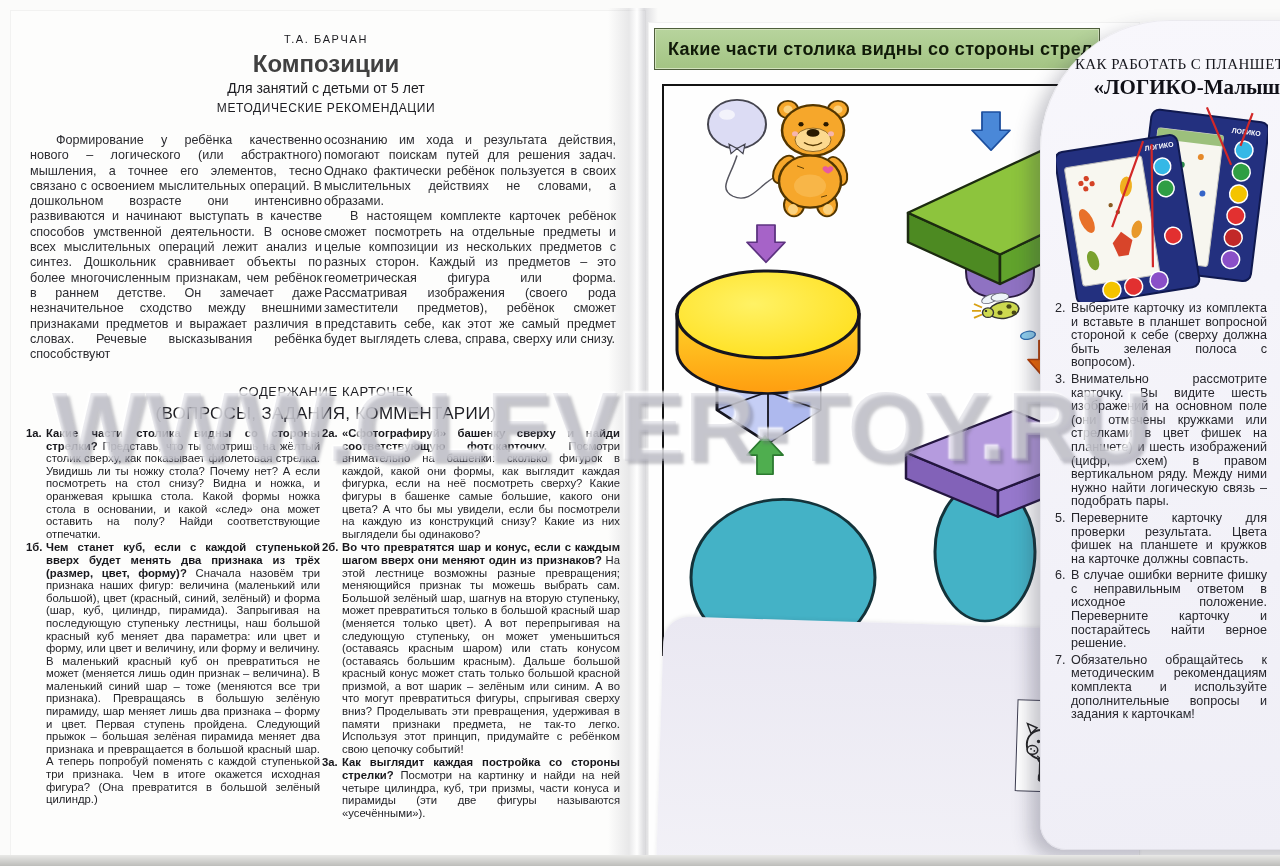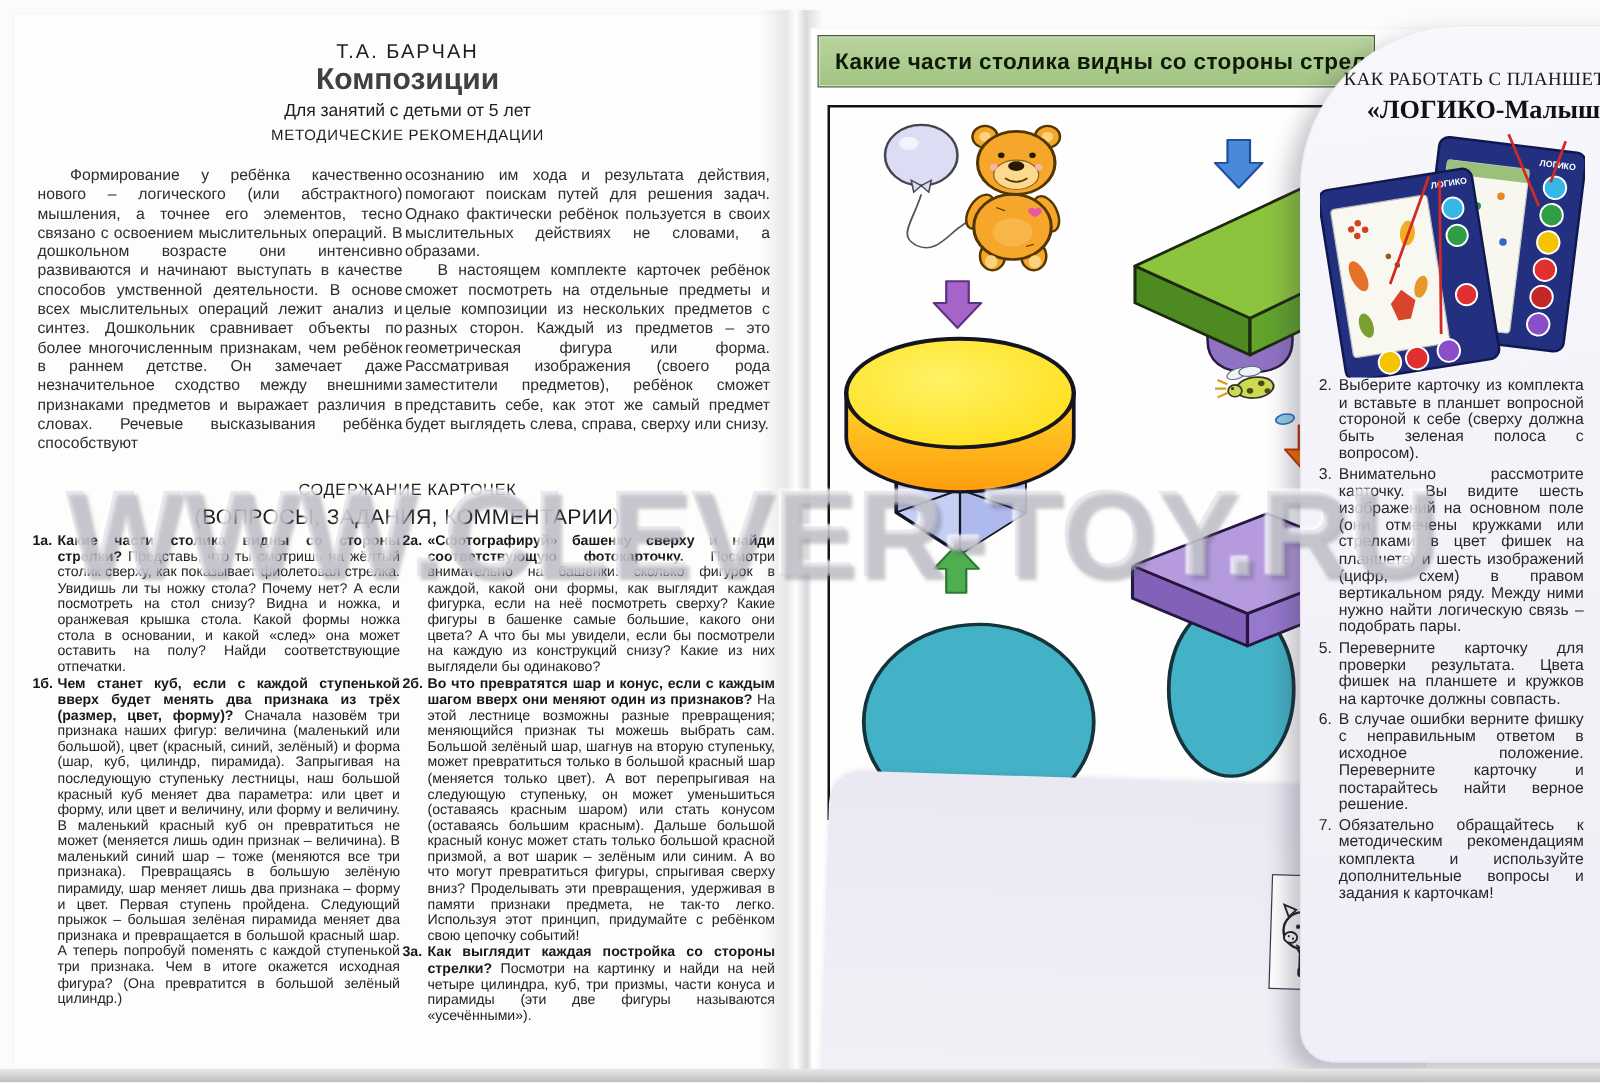--- a/index.html
+++ b/index.html
@@ -3,21 +3,21 @@
 <meta charset="utf-8">
 <style>
   html,body{margin:0;padding:0;}
   .stage{position:relative;width:1280px;height:866px;background:#fbfbfa;overflow:hidden;
          font-family:"Liberation Sans",sans-serif;color:#2c2c31;}
 
   
   .page-left{position:absolute;left:10px;top:10px;width:636px;height:846px;background:#fdfdfc;
              box-shadow:inset 0 0 0 1px rgba(0,0,0,0.045);z-index:2;}
   .lp-center{position:absolute;left:20px;width:592px;text-align:center;color:#1d1d22;}
-  .author{top:23px;font-size:16px;letter-spacing:1.6px;}
+  .author{top:23px;font-size:11px;letter-spacing:1.6px;}
   .btitle{top:40px;font-size:24px;font-weight:bold;color:#404040;}
   .subtitle{top:70px;font-size:14px;}
   .mrec{top:91px;font-size:12px;letter-spacing:.6px;}
   .cont-head{top:374px;font-size:13px;letter-spacing:.6px;}
   .cont-sub{top:394px;font-size:17px;letter-spacing:.3px;}
   .intro{position:absolute;top:123px;width:292px;font-size:12.6px;line-height:15.3px;
          text-align:justify;color:#2c2c31;}
   .intro.c1{left:20px;text-indent:26px;}
   .intro.c2{left:314px;}
   .intro.c2 p{margin:0;}

